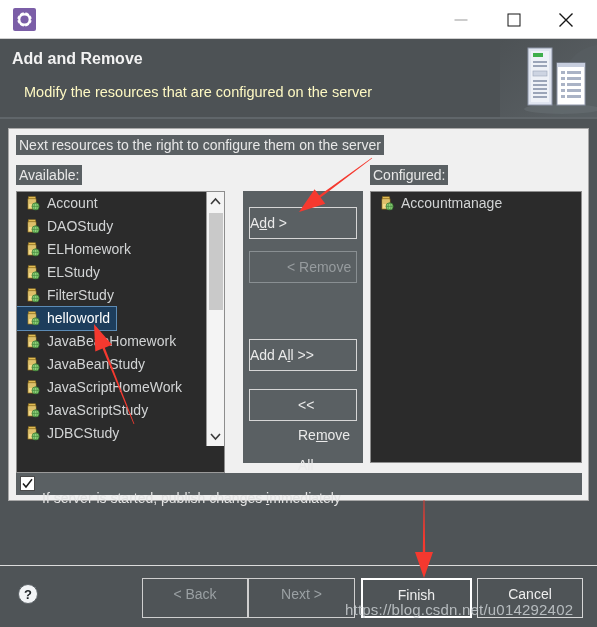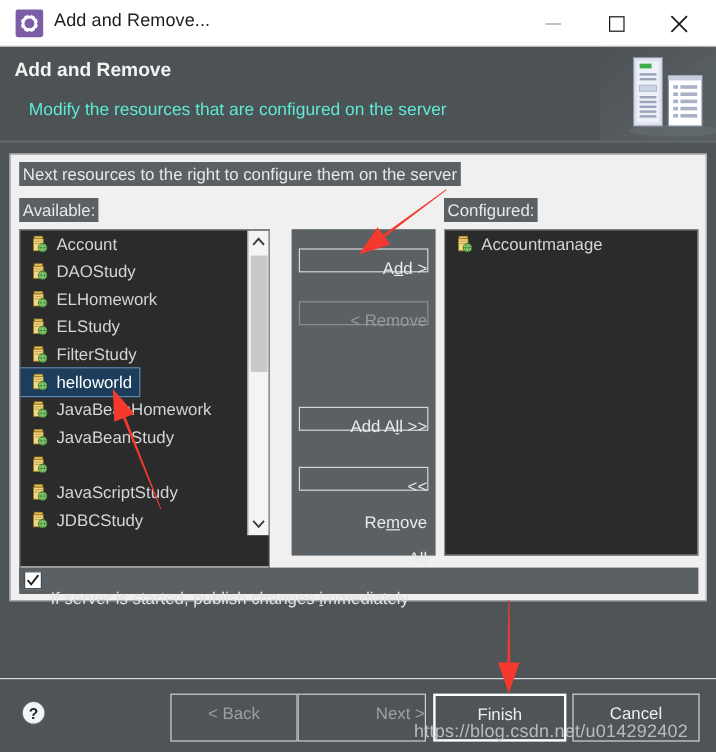--- a/index.html
+++ b/index.html
@@ -37,21 +37,21 @@
 
   
   .banner{
     position:absolute;left:0;top:39px;width:597px;height:79px;
     background:#4d5255;overflow:hidden;
   }
   .banner-title{
     position:absolute;left:12px;top:11px;font-size:16px;font-weight:bold;color:#f2f2f2;
   }
   .banner-sub{
-    position:absolute;left:24px;top:45px;font-size:14.5px;color:#5eead4;
+    position:absolute;left:24px;top:45px;font-size:14.5px;color:#fef9c3;
   }
   .banner-art{position:absolute;right:0;top:0;width:97px;height:79px;}
 
   .banner-sep{position:absolute;left:0;top:117px;width:597px;height:2px;background:#60666a;}
 
   
   .group{
     position:absolute;left:8px;top:128px;width:581px;height:373px;
     background:#f0f0f0;border:1px solid #a8a8a8;box-sizing:border-box;
   }
@@ -100,26 +100,26 @@
   .hscroll .arrow.left{left:0;}
   .hscroll .arrow.right{right:0;}
   .hscroll .thumb{position:absolute;left:22px;top:2px;width:140px;height:13px;background:#c9c9c9;}
 
   
   .midcol{
     position:absolute;left:234px;top:62px;width:120px;height:272px;background:#5a6063;
     box-sizing:border-box;
   }
   .mbtn{
-    position:absolute;left:6px;width:108px;height:20px;line-height:30px;text-align:right;
+    position:absolute;left:6px;width:108px;height:32px;line-height:30px;text-align:left;
     border:1px solid #d6d6d6;background:#5a6063;color:#eaeaea;font-size:14px;box-sizing:border-box;
   }
   .mbtn.disabled{border-color:#898f92;color:#969b9e;}
   .mbtn.add{top:16px;}
-  .mbtn.remove{top:60px;}
+  .mbtn.remove{top:60px;padding-left:37px;}
   .mbtn.addall{top:148px;}
   .mbtn.removeall{top:198px;padding-left:48px;}
   .mn{text-decoration:underline;}
 
   
   .checkrow{
     position:absolute;left:7px;top:344px;width:566px;height:22px;background:#5a6063;
   }
   .cbox{
     position:absolute;left:4px;top:3px;width:15px;height:15px;background:#ffffff;
@@ -131,21 +131,21 @@
   
   .bottombar{position:absolute;left:0;top:565px;width:597px;height:62px;background:#4f5457;}
   .bottom-sep{position:absolute;left:0;top:0;width:597px;height:1px;background:#dcdcdc;}
   .help-icon{position:absolute;left:17px;top:583px;width:22px;height:22px;}
   .bbtn{
     position:absolute;top:578px;height:40px;line-height:30px;text-align:center;
     border:1px solid #d6d6d6;background:#4f5457;color:#eeeeee;font-size:14px;box-sizing:border-box;
   }
   .bbtn.disabled{color:#9aa0a3;border-color:#cfcfcf;}
   .bbtn.back{left:142px;width:106px;}
-  .bbtn.next{left:248px;width:107px;text-align:right;}
+  .bbtn.next{left:248px;width:107px;}
   .bbtn.finish{left:361px;width:111px;border:2px solid #ffffff;}
   .bbtn.cancel{left:477px;width:106px;}
 
   .watermark{
     position:absolute;left:345px;top:601px;font-size:15px;color:#c8cdd0;opacity:.85;
     white-space:nowrap;letter-spacing:.2px;
   }
 
   .arrow-layer{position:absolute;left:0;top:0;width:597px;height:627px;pointer-events:none;}
 </style>
@@ -166,21 +166,20 @@
           <rect x="7.8" y="14.8" width="1.6" height="2.2"></rect>
           <rect x="0" y="7.8" width="2.2" height="1.6"></rect>
           <rect x="14.8" y="7.8" width="2.2" height="1.6"></rect>
           <rect x="2" y="2.4" width="1.6" height="2.2" transform="rotate(-45 2.8 3.5)"></rect>
           <rect x="13.4" y="12.4" width="1.6" height="2.2" transform="rotate(-45 14.2 13.5)"></rect>
           <rect x="13.4" y="2.4" width="1.6" height="2.2" transform="rotate(45 14.2 3.5)"></rect>
           <rect x="2" y="12.4" width="1.6" height="2.2" transform="rotate(45 2.8 13.5)"></rect>
         </g>
       </svg>
     </div>
-    <div class="title-text">Add and Remove...</div>
 
     <div class="win-btn btn-min">
       <div class="glyph min-glyph"></div>
     </div>
     <div class="win-btn btn-max">
       <div class="glyph max-glyph"></div>
     </div>
     <div class="win-btn btn-close">
       <svg class="glyph close-glyph" viewBox="0 0 16 16">
         <path d="M1.5 1.5 L14.5 14.5 M14.5 1.5 L1.5 14.5" stroke="#161616" stroke-width="1.4" fill="none"></path>
@@ -294,21 +293,21 @@
               <rect x="4" y="6.5" width="6" height="1" fill="#c9a74a"></rect>
               <circle cx="10.6" cy="10.4" r="3.6" fill="#8fd27a" stroke="#2f6e2a" stroke-width="0.7"></circle>
               <path d="M7 10.4 h7.2 M10.6 6.8 a5 5 0 0 1 0 7.2 a5 5 0 0 1 0 -7.2" stroke="#2f6e2a" stroke-width="0.5" fill="none"></path>
             </svg><span>JavaBeanStudy</span></div><div class="litem"><svg class="jar" viewBox="0 0 15 15">
               <rect x="3.5" y="0.8" width="7" height="2" fill="#e8c25a" stroke="#9c7a22" stroke-width="0.6"></rect>
               <rect x="3" y="3" width="8" height="10" fill="#f2d98a" stroke="#9c7a22" stroke-width="0.7"></rect>
               <rect x="4" y="4.5" width="6" height="1" fill="#c9a74a"></rect>
               <rect x="4" y="6.5" width="6" height="1" fill="#c9a74a"></rect>
               <circle cx="10.6" cy="10.4" r="3.6" fill="#8fd27a" stroke="#2f6e2a" stroke-width="0.7"></circle>
               <path d="M7 10.4 h7.2 M10.6 6.8 a5 5 0 0 1 0 7.2 a5 5 0 0 1 0 -7.2" stroke="#2f6e2a" stroke-width="0.5" fill="none"></path>
-            </svg></div><div class="litem"><svg class="jar" viewBox="0 0 15 15">
+            </svg><span>JavaScriptHomeWork</span></div><div class="litem"><svg class="jar" viewBox="0 0 15 15">
               <rect x="3.5" y="0.8" width="7" height="2" fill="#e8c25a" stroke="#9c7a22" stroke-width="0.6"></rect>
               <rect x="3" y="3" width="8" height="10" fill="#f2d98a" stroke="#9c7a22" stroke-width="0.7"></rect>
               <rect x="4" y="4.5" width="6" height="1" fill="#c9a74a"></rect>
               <rect x="4" y="6.5" width="6" height="1" fill="#c9a74a"></rect>
               <circle cx="10.6" cy="10.4" r="3.6" fill="#8fd27a" stroke="#2f6e2a" stroke-width="0.7"></circle>
               <path d="M7 10.4 h7.2 M10.6 6.8 a5 5 0 0 1 0 7.2 a5 5 0 0 1 0 -7.2" stroke="#2f6e2a" stroke-width="0.5" fill="none"></path>
             </svg><span>JavaScriptStudy</span></div><div class="litem"><svg class="jar" viewBox="0 0 15 15">
               <rect x="3.5" y="0.8" width="7" height="2" fill="#e8c25a" stroke="#9c7a22" stroke-width="0.6"></rect>
               <rect x="3" y="3" width="8" height="10" fill="#f2d98a" stroke="#9c7a22" stroke-width="0.7"></rect>
               <rect x="4" y="4.5" width="6" height="1" fill="#c9a74a"></rect>

